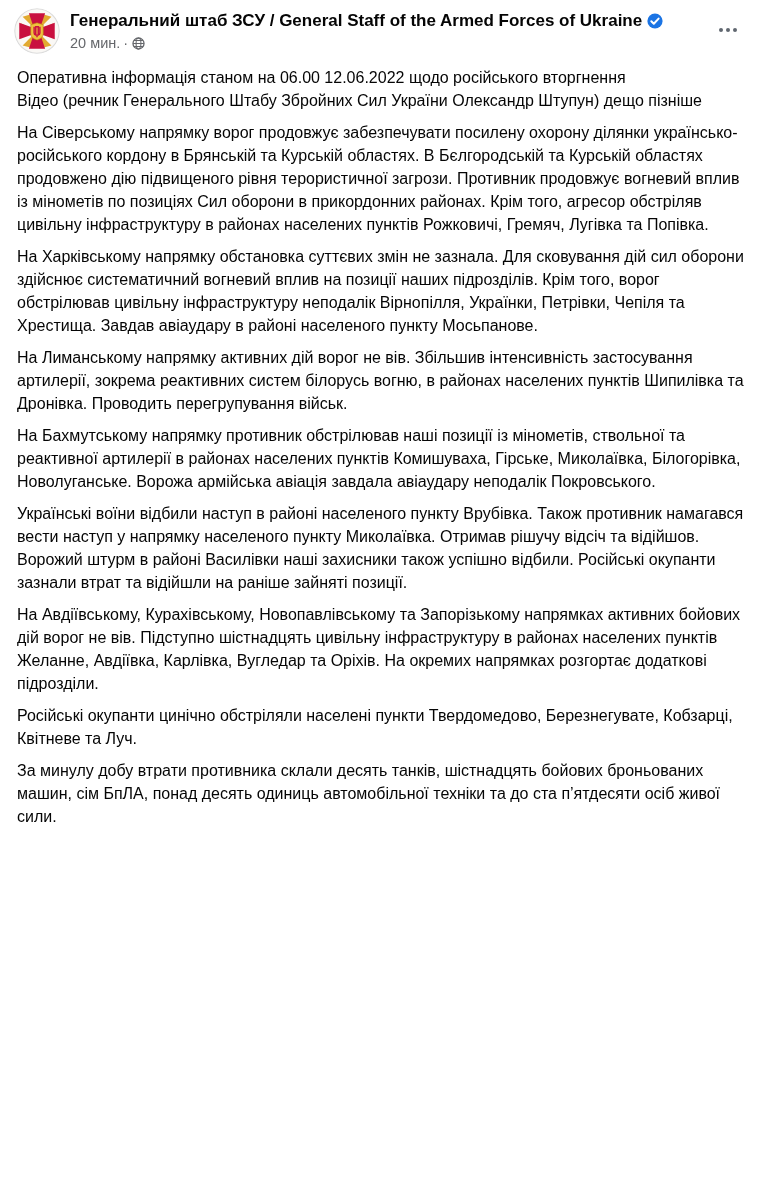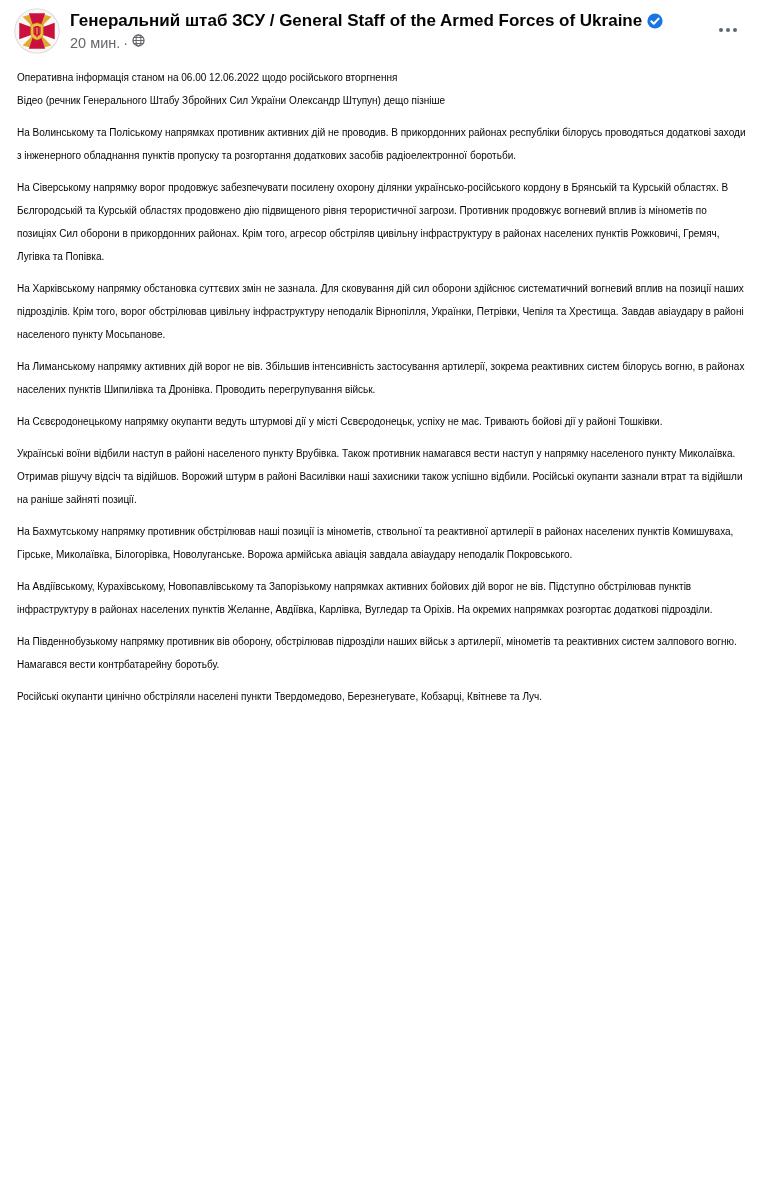--- a/index.html
+++ b/index.html
@@ -46,21 +46,21 @@
   .page-name {
     font-weight: 700;
     font-size: 17px;
     color: #050505;
     cursor: pointer;
     white-space: nowrap;
   }
   .verified { display: inline-flex; align-items: center; }
   .meta-row {
     display: flex;
-    align-items: flex-start;
+    align-items: center;
     gap: 3px;
     margin-top: 3px;
     font-size: 14.5px;
     color: #65676b;
     line-height: 18px;
   }
   .meta-row .timestamp { cursor: pointer; }
   .globe-wrap { display: inline-flex; align-items: center; margin-left: 1px; }
   .more-btn {
     position: absolute;
@@ -77,21 +77,21 @@
   }
   .more-btn i {
     width: 4px; height: 4px;
     border-radius: 50%;
     background: #606770;
     display: block;
   }
   
   .post-body {
     padding: 8px 16px 0 17px;
-    font-size: 10px;
+    font-size: 16px;
     line-height: 23px;
     color: #050505;
   }
   .post-paragraph {
     margin: 0 0 9px 0;
     white-space: pre-line;
   }
   .post-paragraph:last-child { margin-bottom: 0; }
 </style>
 </head>
@@ -150,25 +150,23 @@
     <div class="more-btn">
       <i></i>
       <i></i>
       <i></i>
     </div>
   </div>
 
   <div class="post-body">
       <p class="post-paragraph">Оперативна інформація станом на 06.00 12.06.2022 щодо російського вторгнення
 Відео (речник Генерального Штабу Збройних Сил України Олександр Штупун) дещо пізніше</p>
-      <p class="post-paragraph">На Волинському та Поліському напрямках противник активних дій не проводив. В прикордонних районах республіки білорусь проводяться додаткові заходи з інженерного обладнання пунктів пропуску та розгортання додаткових засобів радіоелектронної боротьби.</p>
       <p class="post-paragraph">На Сіверському напрямку ворог продовжує забезпечувати посилену охорону ділянки українсько-російського кордону в Брянській та Курській областях. В Бєлгородській та Курській областях продовжено дію підвищеного рівня терористичної загрози. Противник продовжує вогневий вплив із мінометів по позиціях Сил оборони в прикордонних районах. Крім того, агресор обстріляв цивільну інфраструктуру в районах населених пунктів Рожковичі, Гремяч, Лугівка та Попівка.</p>
       <p class="post-paragraph">На Харківському напрямку обстановка суттєвих змін не зазнала. Для сковування дій сил оборони здійснює систематичний вогневий вплив на позиції наших підрозділів. Крім того, ворог обстрілював цивільну інфраструктуру неподалік Вірнопілля, Українки, Петрівки, Чепіля та Хрестища. Завдав авіаудару в районі населеного пункту Мосьпанове.</p>
       <p class="post-paragraph">На Лиманському напрямку активних дій ворог не вів. Збільшив інтенсивність застосування артилерії, зокрема реактивних систем білорусь вогню, в районах населених пунктів Шипилівка та Дронівка. Проводить перегрупування військ.</p>
-      <p class="post-paragraph">На Сєвєродонецькому напрямку окупанти ведуть штурмові дії у місті Сєвєродонецьк, успіху не має. Тривають бойові дії у районі Тошківки.</p>
+      <p class="post-paragraph">На Бахмутському напрямку противник обстрілював наші позиції із мінометів, ствольної та реактивної артилерії в районах населених пунктів Комишуваха, Гірське, Миколаївка, Білогорівка, Новолуганське. Ворожа армійська авіація завдала авіаудару неподалік Покровського.</p>
       <p class="post-paragraph">Українські воїни відбили наступ в районі населеного пункту Врубівка. Також противник намагався вести наступ у напрямку населеного пункту Миколаївка. Отримав рішучу відсіч та відійшов. Ворожий штурм в районі Василівки наші захисники також успішно відбили. Російські окупанти зазнали втрат та відійшли на раніше зайняті позиції.</p>
-      <p class="post-paragraph">На Бахмутському напрямку противник обстрілював наші позиції із мінометів, ствольної та реактивної артилерії в районах населених пунктів Комишуваха, Гірське, Миколаївка, Білогорівка, Новолуганське. Ворожа армійська авіація завдала авіаудару неподалік Покровського.</p>
-      <p class="post-paragraph">На Авдіївському, Курахівському, Новопавлівському та Запорізькому напрямках активних бойових дій ворог не вів. Підступно обстрілював пунктів інфраструктуру в районах населених пунктів Желанне, Авдіївка, Карлівка, Вугледар та Оріхів. На окремих напрямках розгортає додаткові підрозділи.</p>
-      <p class="post-paragraph">На Південнобузькому напрямку противник вів оборону, обстрілював підрозділи наших військ з артилерії, мінометів та реактивних систем залпового вогню. Намагався вести контрбатарейну боротьбу.</p>
+      <p class="post-paragraph">На Авдіївському, Курахівському, Новопавлівському та Запорізькому напрямках активних бойових дій ворог не вів. Підступно шістнадцять цивільну інфраструктуру в районах населених пунктів Желанне, Авдіївка, Карлівка, Вугледар та Оріхів. На окремих напрямках розгортає додаткові підрозділи.</p>
       <p class="post-paragraph">Російські окупанти цинічно обстріляли  населені пункти Твердомедово, Березнегувате, Кобзарці, Квітневе та Луч.</p>
+      <p class="post-paragraph">За минулу добу втрати противника склали десять танків, шістнадцять бойових броньованих машин, сім БпЛА, понад десять одиниць автомобільної техніки та до ста п’ятдесяти осіб живої сили.</p>
     </div>
 
 </div>
 
 </body></html>

